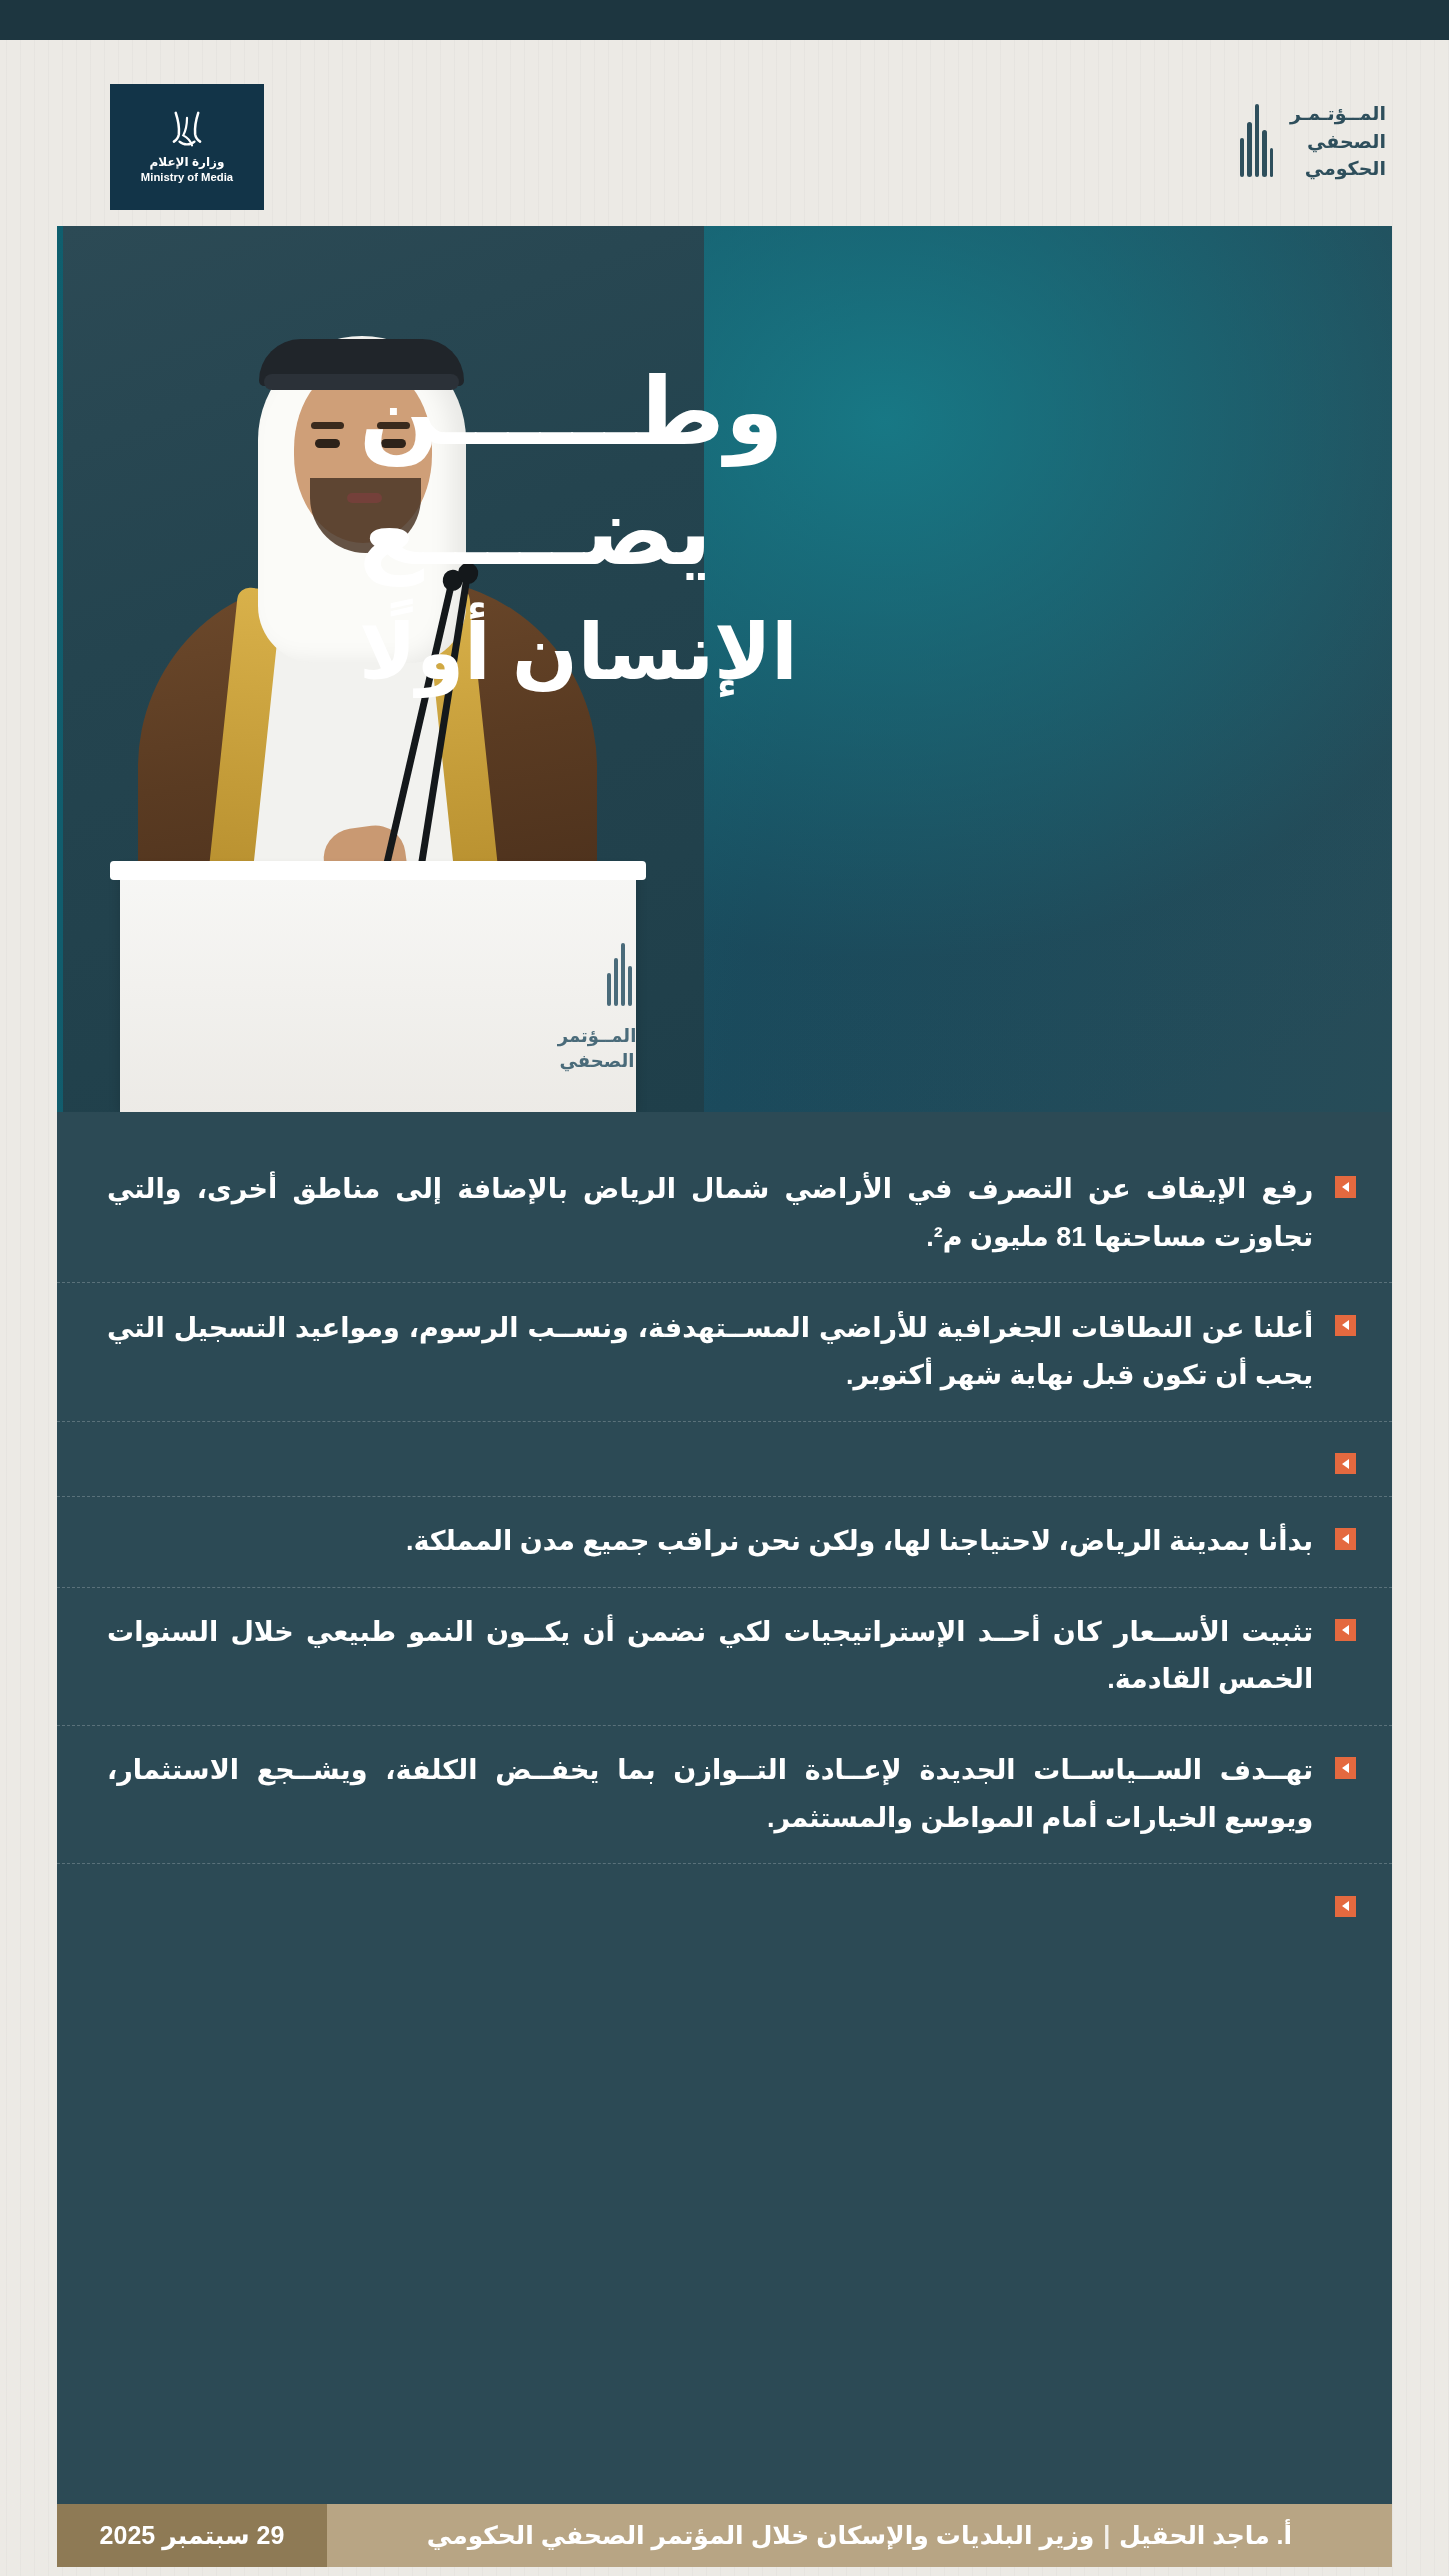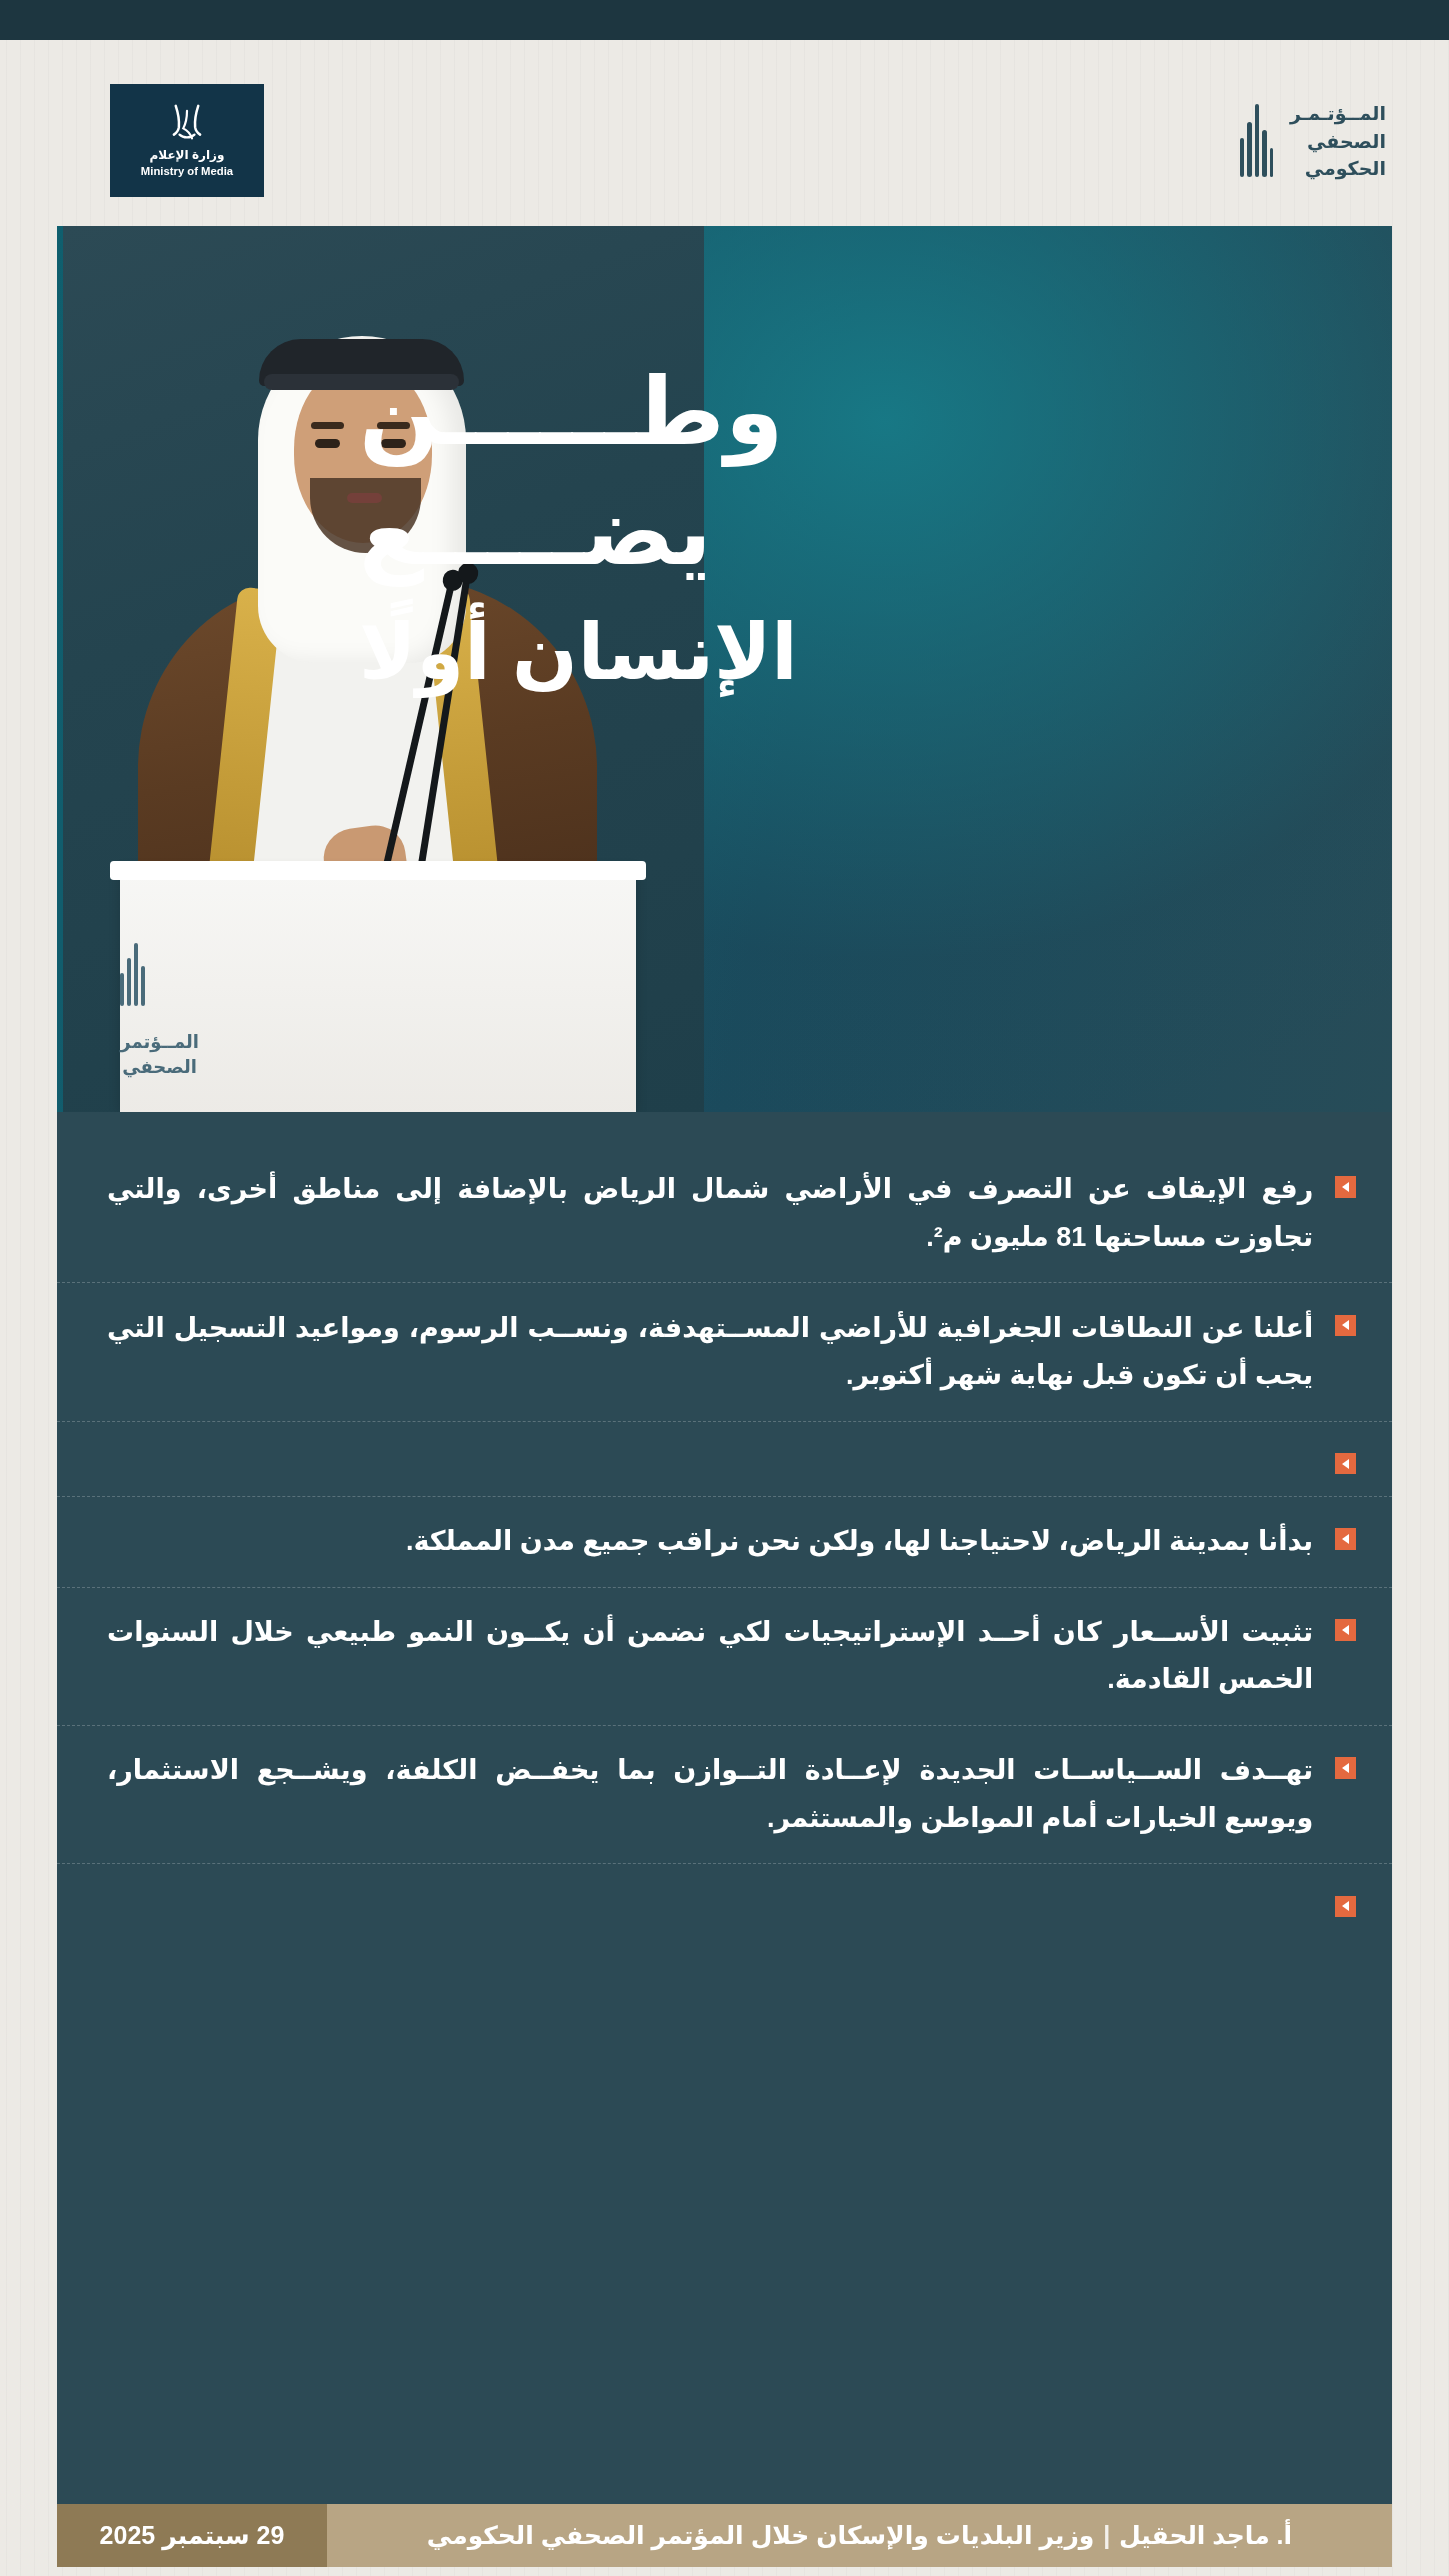--- a/index.html
+++ b/index.html
@@ -76,21 +76,21 @@
     width: 4.4px;
     border-radius: 2.5px;
     background: #2e4f5c;
   }
 
   .ministry-badge {
     position: absolute;
     top: 44px;
     left: 110px;
     width: 154px;
-    height: 113px;
+    height: 126px;
     background: #123448;
     display: flex;
     flex-direction: column;
     align-items: center;
     justify-content: center;
     gap: 6.3px;
   }
   .ministry-emblem {
     width: 40px;
     height: 39px;
@@ -317,22 +317,22 @@
     height: 19px;
     background: #ffffff;
     border-radius: 3.8px;
   }
   .podium-logo {
     position: absolute;
     left: 0; right: 0;
     top: 69px;
     display: flex;
     flex-direction: column;
-    align-items: flex-end;
-    gap: 20px;
+    align-items: flex-start;
+    gap: 14px;
   }
   .podium-mark { width: 29px; height: 70px; position: relative; }
   .podium-mark .bar {
     position: absolute; bottom: 3.8px; width: 3.8px; border-radius: 2.5px; background: #4a6b7a;
   }
   .podium-text {
     color: #4a6b7a;
     font-size: 18px;
     font-weight: 700;
     line-height: 1.4;

